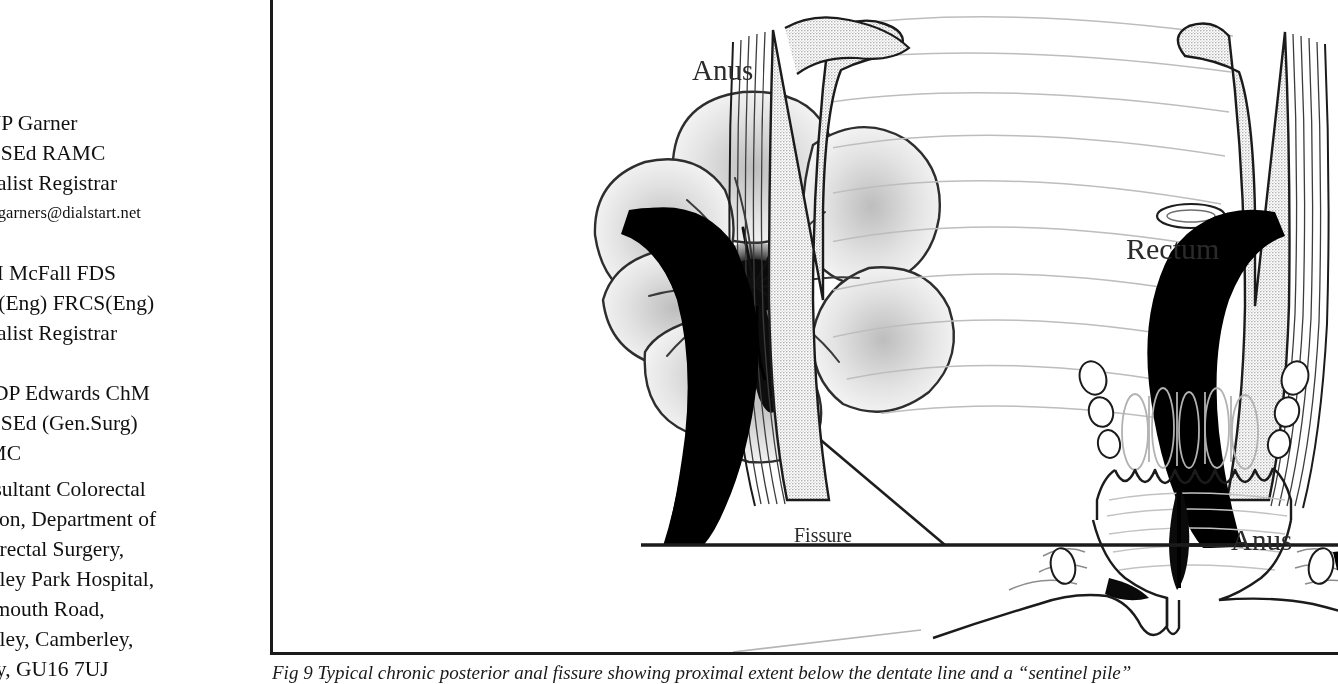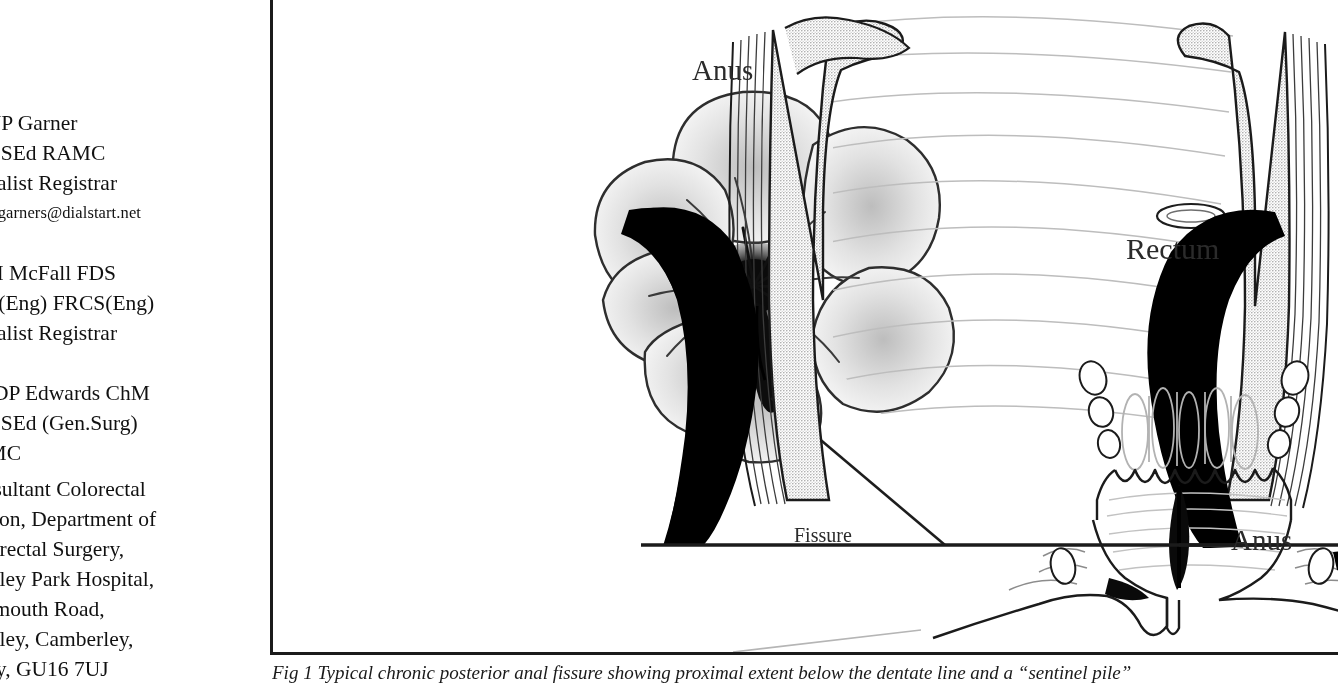--- a/index.html
+++ b/index.html
@@ -292,13 +292,13 @@
     <line x1="906" y1="545" x2="1068" y2="545" stroke="#1b1b1b" stroke-width="3.4"></line>
   </svg>
 
   <span class="diagram-label" id="label-anus-top">Anus</span>
   <span class="diagram-label" id="label-rectum">Rectum</span>
   <span class="diagram-label" id="label-fissure">Fissure</span>
 </div>
 
 <span class="diagram-label" style="left:1231px;top:524px;">Anus</span>
 
-<div id="figure-caption">Fig 1 Typical chronic posterior anal fissure showing proximal extent below the dentate line and a “sentinel pile”</div>
+<div id="figure-caption">Fig 9 Typical chronic posterior anal fissure showing proximal extent below the dentate line and a “sentinel pile”</div>
 
 </body></html>

